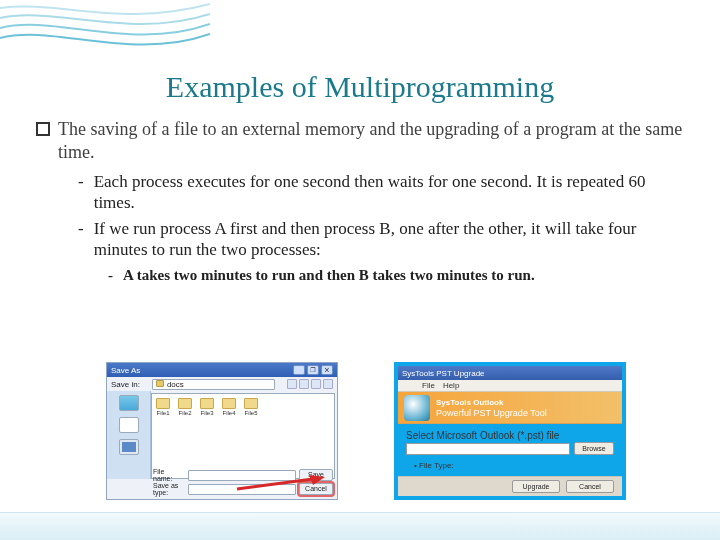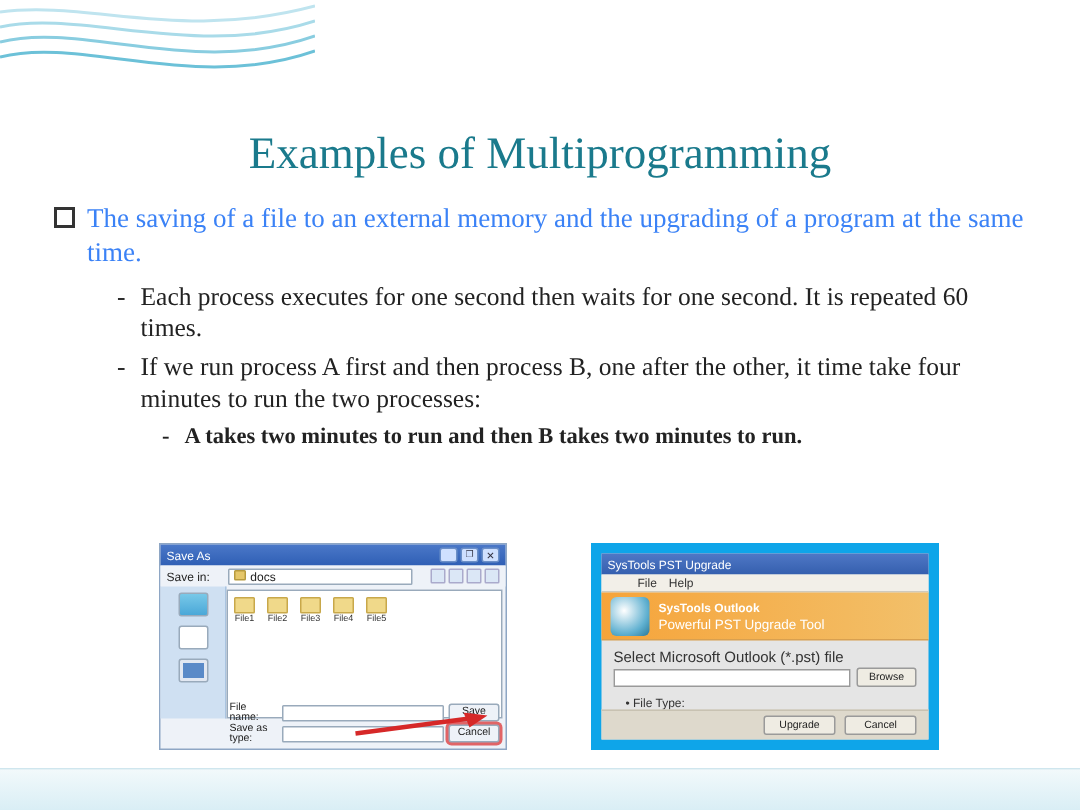--- a/index.html
+++ b/index.html
@@ -21,36 +21,36 @@
   
   .bottom-band {
     position: absolute;
     left: 0; right: 0; bottom: 0;
     height: 28px;
     background: linear-gradient(#f2f9fb, #d9eef5);
     border-top: 1px solid #cfe6ee;
   }
   .content {
     position: absolute;
-    top: 86px;
+    top: 70px;
     left: 0; right: 0;
     padding: 0 36px;
   }
   .title {
     font-family: Georgia, serif;
     font-size: 30px;
     color: #1a7a8c;
     text-align: center;
     margin-bottom: 14px;
     font-weight: 400;
   }
   .bullet-main {
     display: flex;
     font-size: 18px;
-    color: #3b82f6;
+    color: #404040;
     line-height: 1.25;
     margin-bottom: 8px;
   }
   .bullet-main .mk {
     width: 14px; height: 14px;
     border: 2px solid #333;
     margin-right: 8px;
     margin-top: 4px;
     flex: 0 0 auto;
   }
@@ -150,22 +150,22 @@
   .dlg1 .footer .btn:last-child { box-shadow: 0 0 0 2px rgba(220,40,40,.7); }
   .dlg1 .red-arrow {
     position: absolute;
     right: 12px; bottom: 8px;
     width: 90px; height: 16px;
     pointer-events: none;
   }
   
   .dlg2 {
     width: 232px; height: 138px;
-    border: 7px solid #0ea5e9;
-    background: #e5e5e5;
+    border: 4px solid #0ea5e9;
+    background: #0ea5e9;
     font-family: Tahoma, Arial, sans-serif;
     font-size: 8px;
     color: #222;
     position: relative;
   }
   .dlg2 .titlebar2 {
     height: 14px;
     background: linear-gradient(#4f78c6,#355fae);
     display: flex; align-items: center; padding: 0 4px;
   }
@@ -225,21 +225,21 @@
       <span>The saving of a file to an external memory and the upgrading of a program at the same time.</span>
     </div>
 
     <div class="sub-list">
       <div class="sub-item">
         <span class="dash">-</span>
         <span>Each process executes for one second then waits for one second. It is repeated 60 times.</span>
       </div>
       <div class="sub-item">
         <span class="dash">-</span>
-        <span>If we run process A first and then process B, one after the other, it time take four minutes to run the two processes:</span>
+        <span>If we run process A first and then process B, one after the other, it will take four minutes to run the two processes:</span>
       </div>
     </div>
 
     <div class="subsub">
       <div class="subsub-item">
         <span class="dash">-</span>
         <span>A takes two minutes to run and then B takes two minutes to run.</span>
       </div>
     </div>
   </div>

